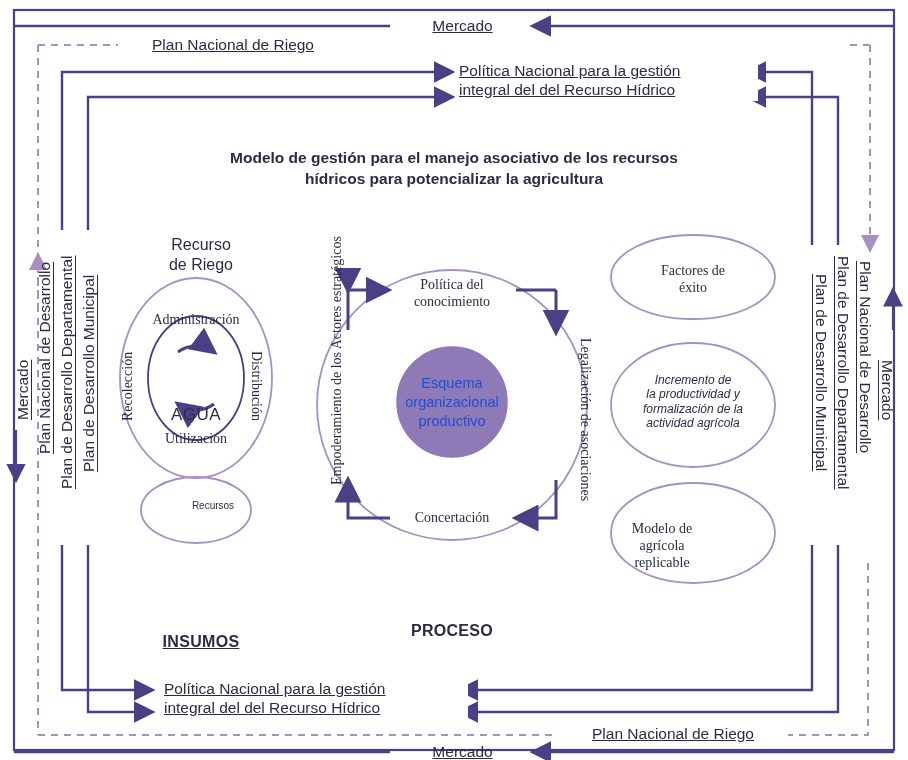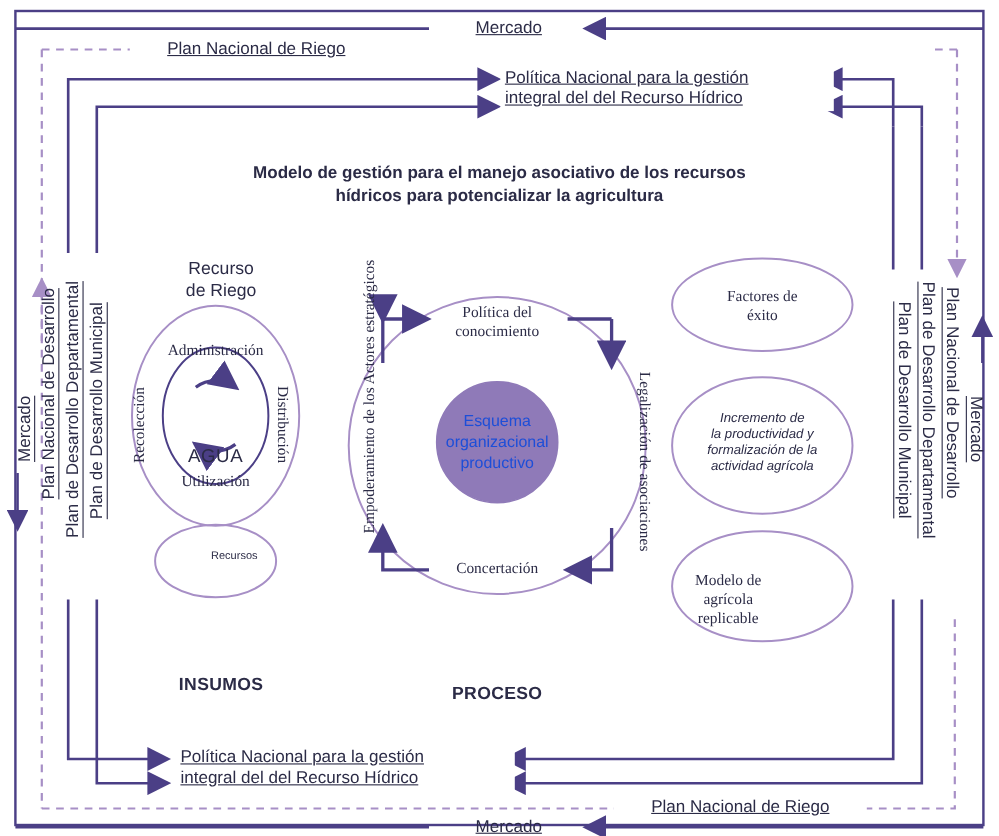--- a/index.html
+++ b/index.html
@@ -217,21 +217,21 @@
     <div>formalización de la</div>
     <div>actividad agrícola</div>
   </div>
 
   <div class="lbl node" style="left:602px; top:509px; width:120px;margin-top:12px;">
     <div>Modelo de</div>
     <div>agrícola</div>
     <div>replicable</div>
   </div>
 
-  <div class="lbl catlabel" style="left:126px; top:613px; width:150px;">INSUMOS</div>
+  <div class="lbl catlabel" style="left:126px; top:632px; width:150px;text-decoration:underline;">INSUMOS</div>
   <div class="lbl catlabel" style="left:377px; top:621px; width:150px;">PROCESO</div>
 
   <div class="lbl band" style="left:160px; top:678px; width:300px; background:#fff; text-align:left; padding:2px 4px;">
     <div>Política Nacional para la gestión</div>
     <div>integral del del Recurso Hídrico</div>
   </div>
 
   <div class="lbl band" style="left:558px; top:725px; width:230px; background:#fff;">Plan Nacional de Riego</div>
 
   <div class="lbl band" style="left:390px; top:743px; width:145px;">Mercado</div>

